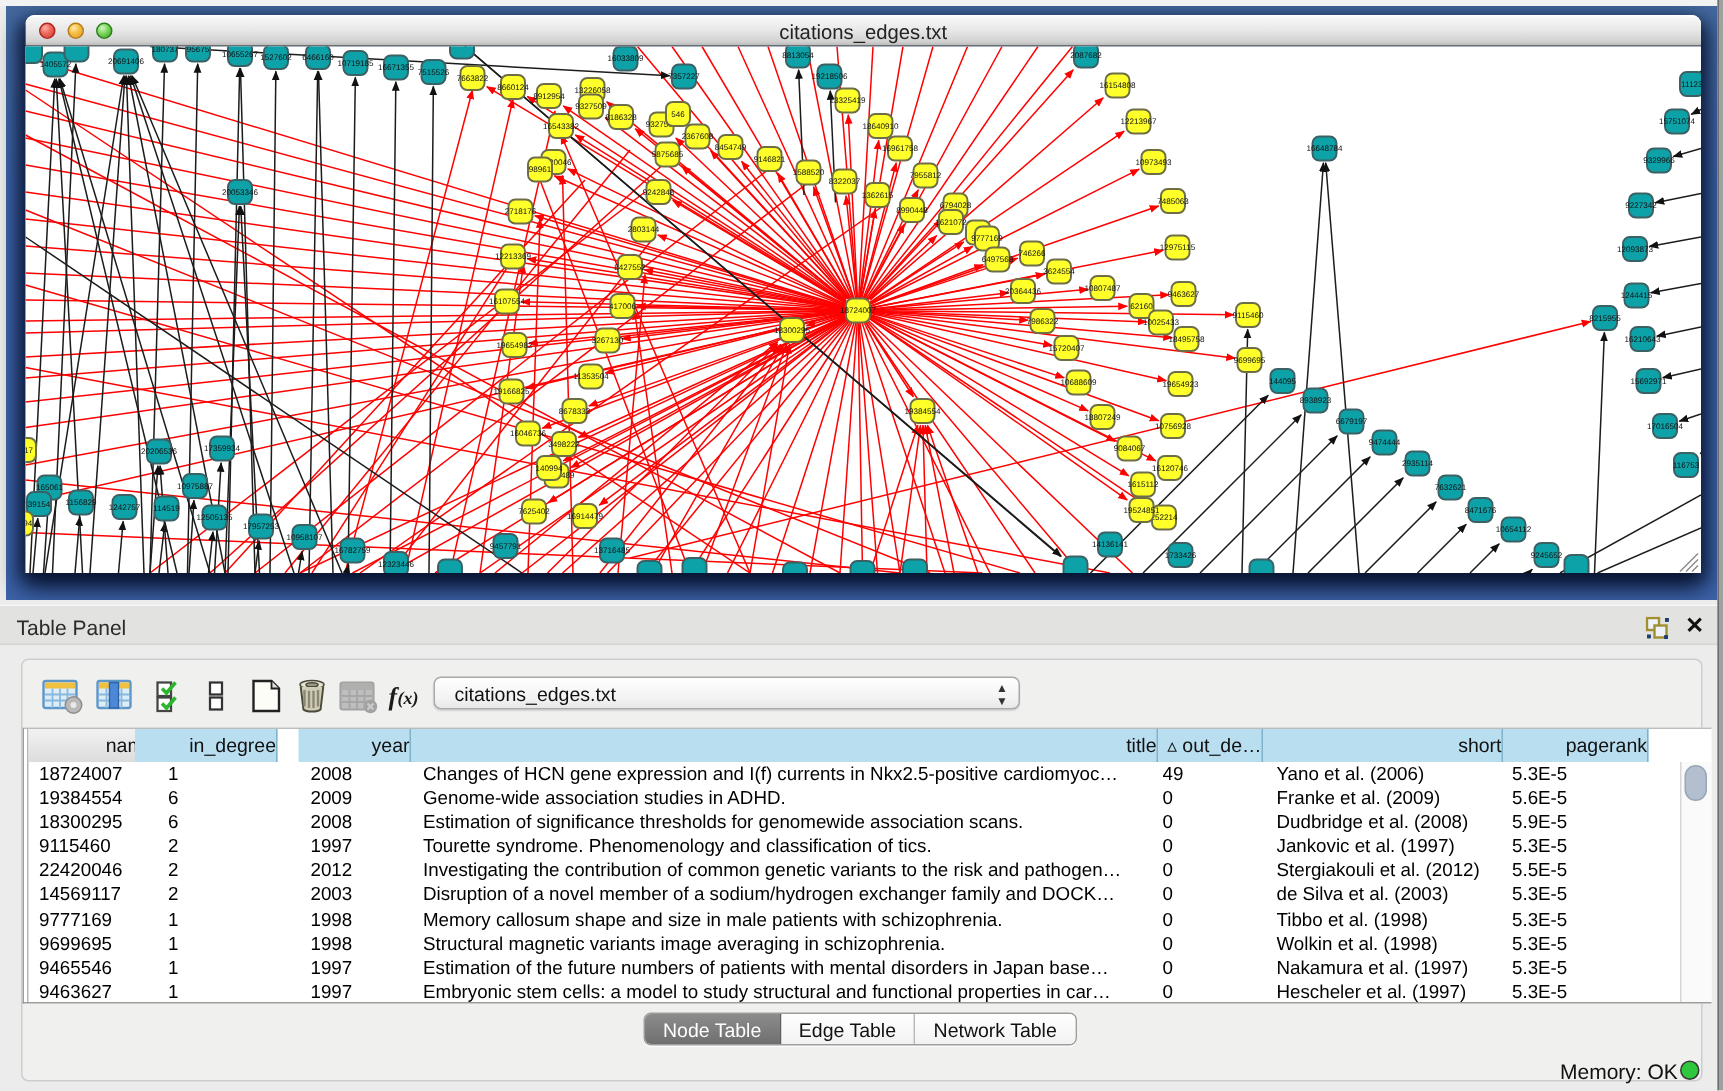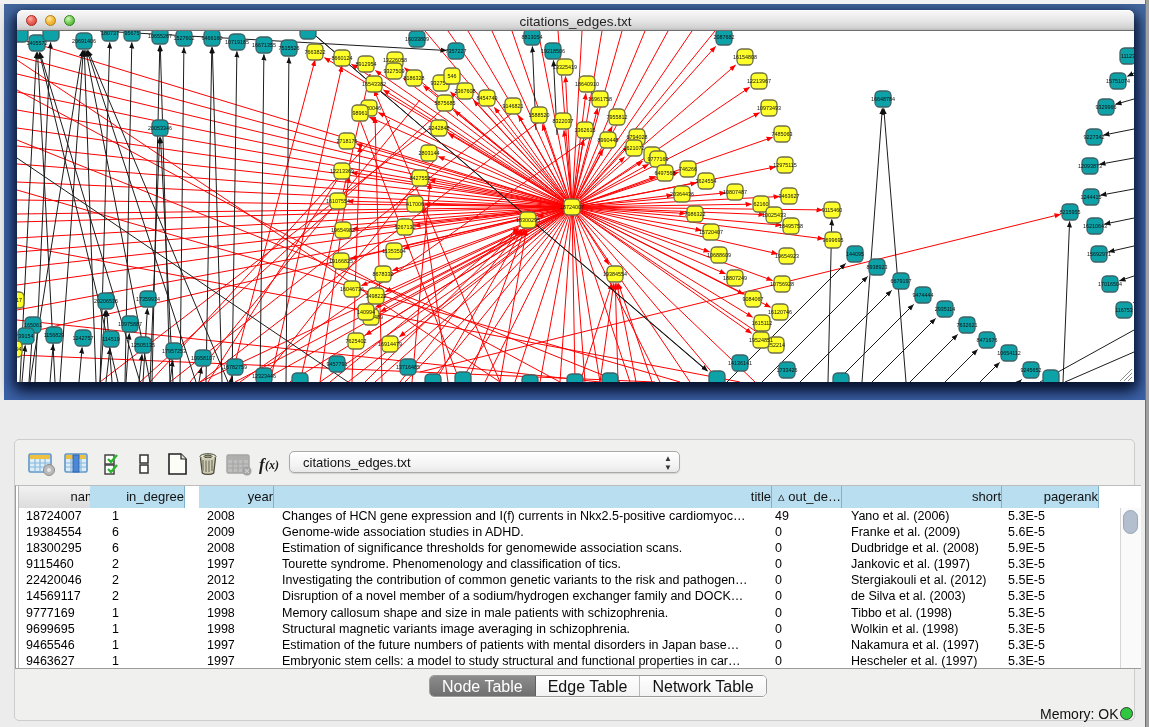--- a/index.html
+++ b/index.html
@@ -26,21 +26,21 @@
 #thead .h{position:absolute;top:0;height:22px;background:#b9def0;border-right:1px solid #7fb3cc;text-align:right;line-height:21px}
 #thead .h.gray{background:linear-gradient(180deg,#f2f2f2,#dcdcdc);border-right:1px solid #a8a8a8}
 #tbody{position:absolute;left:3px;top:22px;font-size:12.5px;color:#000}
 .tr{position:relative;height:16.1px;line-height:16.1px;white-space:nowrap}
 .tr span{position:absolute;overflow:hidden}
 .c0{left:7px;width:80px}.c1{left:93px;width:85px}.c2{left:188px;width:60px}
 .c3{left:263px;width:486px}.c4{left:756px;width:55px}.c5{left:832px;width:148px}.c6{left:989px;width:88px}
 #vscroll{position:absolute;right:0px;top:22px;width:21px;height:161px;background:#fafafa;border-left:1px solid #d6d6d6}
 #vthumb{position:absolute;left:2px;top:2px;width:15px;height:24px;border-radius:8px;background:#b3bfce;border:1px solid #98a6b8}
 #tabs{position:absolute;left:414px;top:235px;height:22px;display:flex;border:1px solid #9d9d9d;border-radius:5px;overflow:hidden;background:#fff;box-shadow:0 1px 0 rgba(255,255,255,.7)}
-#tabs div{font-size:16px;padding:0 12px;line-height:21px;color:#111;background:linear-gradient(180deg,#ffffff,#f2f2f2);border-right:1px solid #b9b9b9}
+#tabs div{font-size:13px;padding:0 12px;line-height:21px;color:#111;background:linear-gradient(180deg,#ffffff,#f2f2f2);border-right:1px solid #b9b9b9}
 #tabs div.sel{background:linear-gradient(180deg,#8c8c8c,#6f6f6f);color:#fff;border-right:1px solid #5f5f5f}
 #tabs div:last-child{border-right:none}
 #mem{position:absolute;left:1040px;top:306px;font-size:14px;color:#111}
 #memdot{position:absolute;left:1120px;top:307px;width:13px;height:13px;border-radius:50%;background:#2fc73e;border:1.5px solid #3a3a3a}
 #rightstrip{position:absolute;right:0;top:0;width:4px;height:727px;background:#a0a0a0;border-left:1px solid #6f6f6f}
 </style></head><body>
 <div id="stage">
  <div id="desktop">
   <div id="gwin">
    <div id="titlebar">
@@ -570,20 +570,31 @@
           <g stroke="#8a8a8a" stroke-width="1">
             <line x1="1120" y1="381" x2="1132" y2="369"></line>
             <line x1="1124" y1="381" x2="1132" y2="373"></line>
             <line x1="1128" y1="381" x2="1132" y2="377"></line>
           </g>
         </svg>
   </div>
  </div>
  <div id="topstrip"></div>
  <div id="tablepanel">
+  <div id="tphead">
+        <div class="t">Table Panel</div>
+        <div id="tpfloat"><svg width="16" height="15" viewBox="0 0 16 15">
+<rect x="1" y="1" width="8" height="8" fill="#eef3fa" stroke="#a09030" stroke-width="1.6"></rect>
+<rect x="6" y="6" width="8" height="8" fill="#eef3fa" stroke="#a09030" stroke-width="1.6"></rect>
+<rect x="13" y="1" width="2.6" height="2.6" fill="#1d3f6e"></rect>
+<rect x="1" y="12" width="2.6" height="2.6" fill="#1d3f6e"></rect>
+<rect x="12.4" y="12.4" width="2.6" height="2.6" fill="#1d3f6e"></rect>
+</svg></div>
+        <div id="tpx">✕</div>
+      </div>
   <div id="toolpanel">
    <svg width="270" height="28" viewBox="0 0 270 28" style="position:absolute;left:7px;top:11px">
 <g>
  <rect x="7" y="3" width="22" height="18" rx="1.5" fill="#dcedf8" stroke="#5f96c8" stroke-width="1.6"></rect>
  <rect x="8" y="4" width="20" height="4" fill="#f0c040"></rect>
  <path d="M8 12h20 M8 16h20 M13 8v13 M18 8v13 M23 8v13" stroke="#88b8dc" stroke-width="1.2" fill="none"></path>
  <circle cx="27" cy="19" r="5.5" fill="#b9b9b9" stroke="#8d8d8d"></circle>
  <circle cx="27" cy="19" r="2" fill="#e8e8e8"></circle>
 </g>
 <g transform="translate(36,0)">

